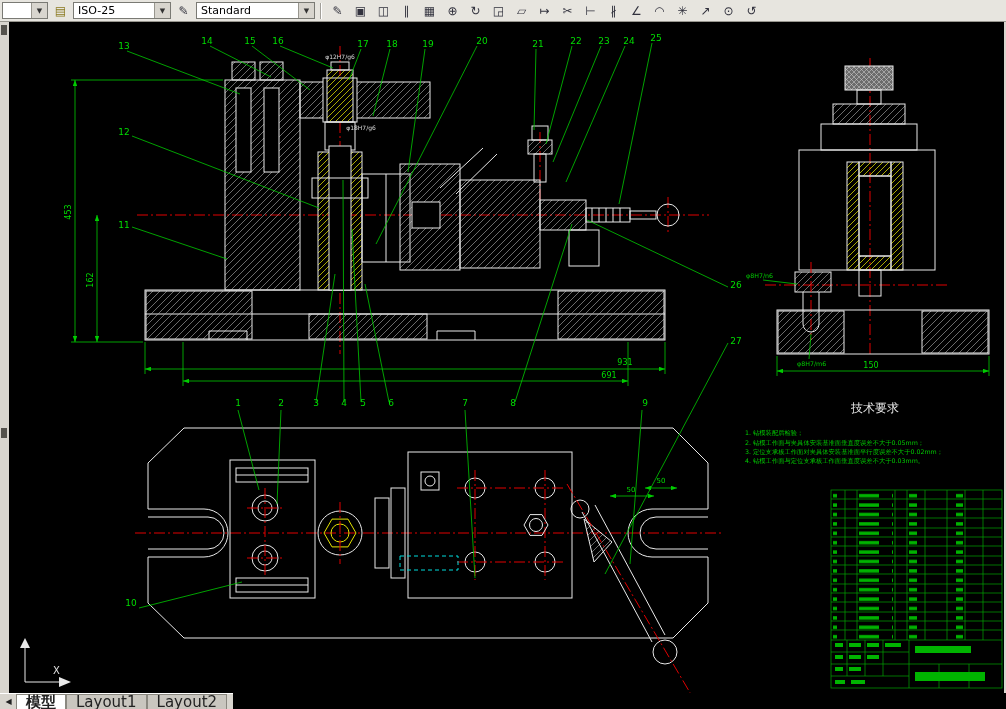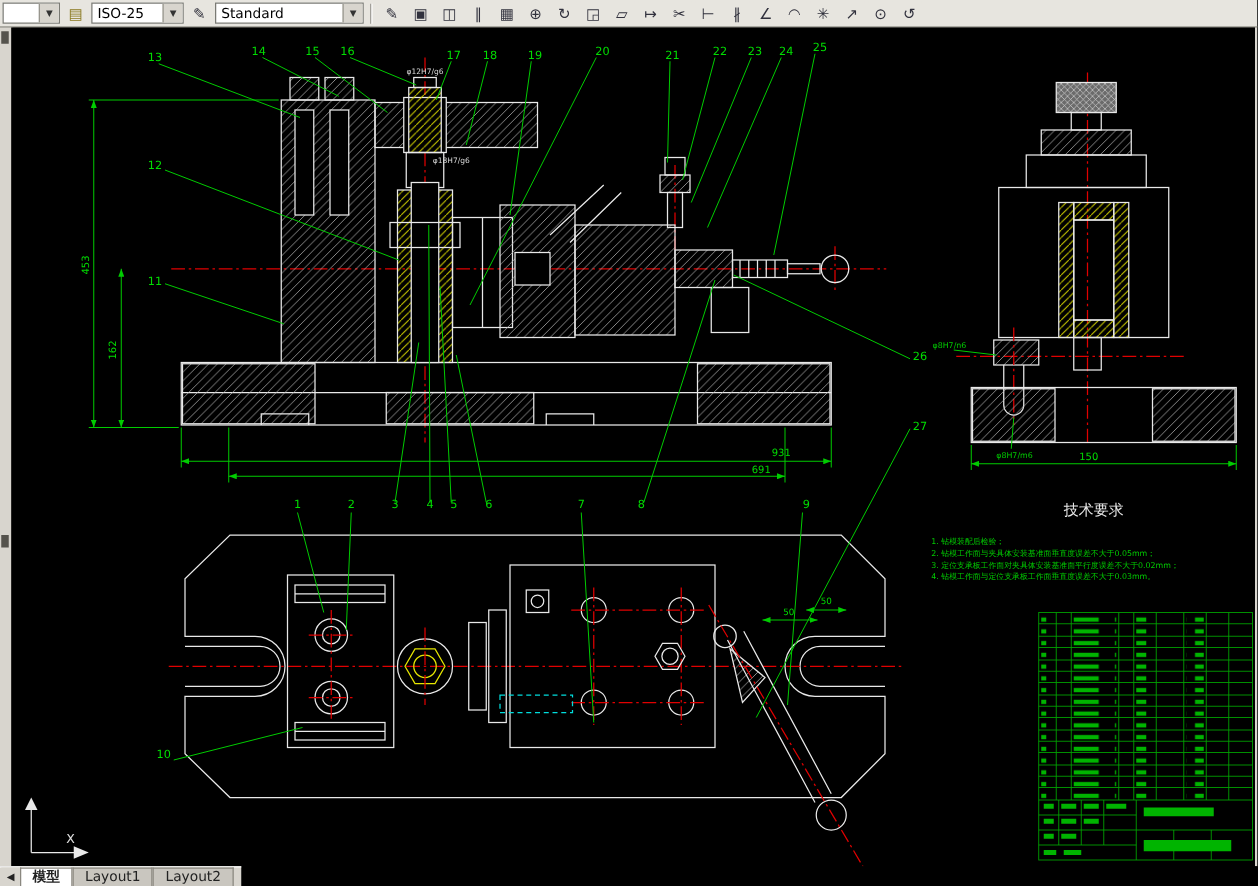--- a/index.html
+++ b/index.html
@@ -25,21 +25,21 @@
 
   
   .canvas{position:absolute;top:22px;left:9px;width:995px;height:671px;background:#000;}
 
   .right-edge{position:absolute;top:22px;right:0;width:2px;height:671px;background:#d8d5ce;}
 
   
   .bottom-bar{position:absolute;left:0;top:693px;width:1006px;height:16px;background:#000;display:flex;}
   .bb-left{display:flex;align-items:stretch;background:#d8d5ce;border-top:1px solid #fff;padding:0 6px 0 1px;}
   .nav-btn{width:15px;border:none;background:#d8d5ce;font-size:8px;color:#222;padding:0;display:flex;align-items:center;justify-content:center;}
-  .tab{font-size:11px;line-height:14px;padding:0 9px;border:1px solid #8a8880;border-bottom:none;
+  .tab{font-size:15px;line-height:14px;padding:0 9px;border:1px solid #8a8880;border-bottom:none;
     background:#c9c6bf;color:#222;display:flex;align-items:center;white-space:nowrap;}
   .tab.active{background:#fff;font-weight:bold;}
 
   
   .wl{stroke:#e9e9e9;fill:none;stroke-width:1;}
   .wf{fill:#000;stroke:#e9e9e9;stroke-width:1;}
   .hw{fill:url(#hatchW);stroke:#e9e9e9;stroke-width:1;}
   .hy{fill:url(#hatchY);stroke:#e9e9e9;stroke-width:1;}
   .kn{fill:url(#knurl);stroke:#e9e9e9;stroke-width:1;}
   .rld{stroke:#e00000;fill:none;stroke-width:1;stroke-dasharray:11 3 2 3;}
@@ -62,21 +62,21 @@
 <div class="app">
 
   <div class="toolbar">
     <div class="combo" style="width:46px">
       <span class="val"></span>
       <span class="arrow">▼</span>
     </div>
     <button class="tb-btn">
       <span style="color:#8a7a20">▤</span>
     </button>
-    <div class="combo" style="width:74px">
+    <div class="combo" style="width:98px">
       <span class="val">ISO-25</span>
       <span class="arrow">▼</span>
     </div>
     <button class="tb-btn">
       <span>✎</span>
     </button>
     <div class="combo" style="width:119px">
       <span class="val">Standard</span>
       <span class="arrow">▼</span>
     </div>

